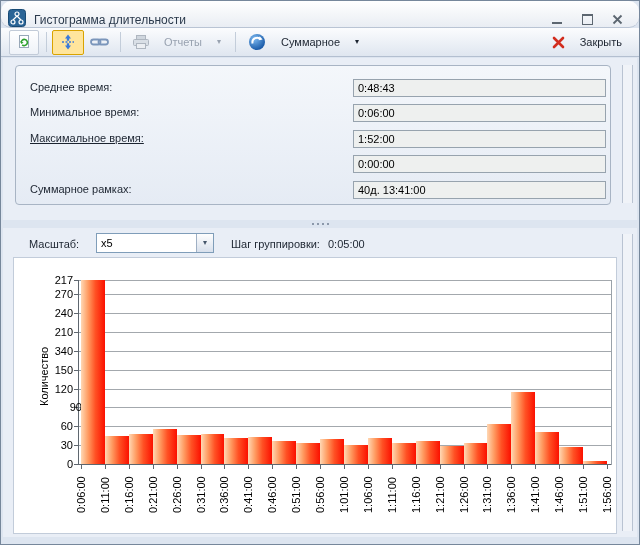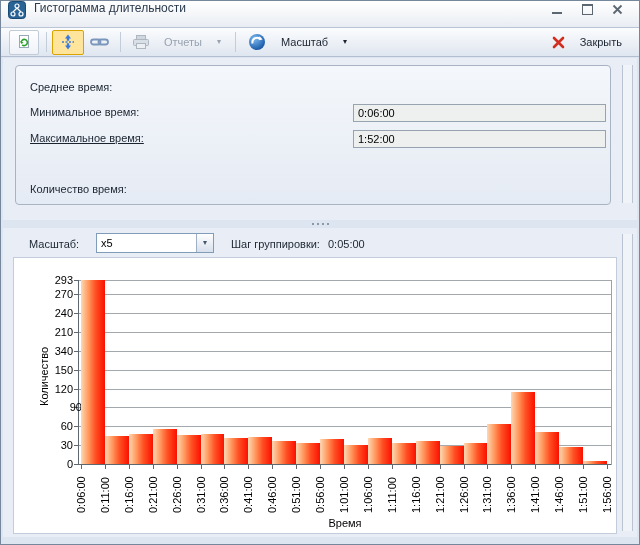--- a/index.html
+++ b/index.html
@@ -1,19 +1,19 @@
 <!DOCTYPE html>
 <html><head>
 <meta charset="utf-8">
 <style>
   html,body{margin:0;padding:0;background:#fff;font-family:"Liberation Sans",sans-serif;}
   .window{position:relative;width:638px;height:543px;border:1px solid #76879b;background:#dde5f0;overflow:hidden;}
 
   
-  .titlebar{position:absolute;left:0;top:0;width:100%;height:26px;background:linear-gradient(#ffffff,#e9edf3);border-bottom:1px solid #b9c4d4;display:flex;align-items:flex-start;}
+  .titlebar{position:absolute;left:0;top:0;width:100%;height:26px;background:linear-gradient(#ffffff,#e9edf3);border-bottom:1px solid #b9c4d4;display:flex;align-items:flex-end;border-radius:10px;}
   .app-icon{width:18px;height:18px;margin:0 8px 0 7px;}
   .title{font-size:12px;color:#2b3a4c;flex:1;}
   .winbtns{display:flex;align-items:center;gap:14px;margin-right:14px;}
   .winbtn{width:16px;height:16px;display:flex;align-items:center;justify-content:center;cursor:default;}
   .min-glyph{width:10px;height:2px;background:#5c6670;margin-top:7px;}
   .max-glyph{width:9px;height:8px;border:1px solid #5c6670;border-top:2px solid #5c6670;}
 
   
   .toolbar{position:absolute;left:0;top:27px;width:100%;height:29px;background:linear-gradient(#fbfcfe,#dfe6f0);border-bottom:1px solid #b3bfd0;display:flex;align-items:center;padding:0 8px;box-sizing:border-box;}
   .tbtn{display:flex;align-items:center;justify-content:center;height:23px;padding:0 3px;border:1px solid transparent;border-radius:2px;margin-right:2px;font-size:11px;color:#1c2430;}
@@ -130,40 +130,43 @@
         <defs>
             <radialGradient id="ag" cx="35%" cy="30%" r="80%">
               <stop offset="0%" stop-color="#7db9f0"></stop>
               <stop offset="100%" stop-color="#0d4fa0"></stop>
             </radialGradient>
           </defs>
         <circle cx="9" cy="9" r="8" fill="url(#ag)"></circle>
         <path d="M4.6 10.5 a4.6 4.6 0 0 1 8.2 -3.8" stroke="#fff" stroke-width="2" fill="none"></path>
         <path d="M11.6 3.2 L14.6 6.4 L10.6 7.2 Z" fill="#fff"></path>
       </svg>
-      <span>Масштаб</span>
+      <span>Суммарное</span>
       <span class="tarrow">▾</span>
     </div>
     <div class="spacer"></div>
     <div class="tbtn labeled">
       <svg class="close-x" width="13" height="13" viewBox="0 0 13 13">
         <path d="M2 2 L11 11 M11 2 L2 11" stroke="#d22d1e" stroke-width="2.6" stroke-linecap="round"></path>
       </svg>
       <span>Закрыть</span>
     </div>
   </div>
 
   <div class="pane pane-upper">
     <div class="groupbox">
         <div class="stat-label" style="top: 15px;">Среднее время:</div>
+        <div class="stat-value" style="top: 13px;">0:48:43</div>
         <div class="stat-label" style="top: 40.4px;">Минимальное время:</div>
         <div class="stat-value" style="top: 38.4px;">0:06:00</div>
         <div class="stat-label" style="top: 65.8px; text-decoration: underline;">Максимальное время:</div>
         <div class="stat-value" style="top: 63.8px;">1:52:00</div>
-        <div class="stat-label" style="top: 116.6px;">Количество время:</div>
+        <div class="stat-value" style="top: 89.2px;">0:00:00</div>
+        <div class="stat-label" style="top: 116.6px;">Суммарное рамках:</div>
+        <div class="stat-value" style="top: 114.6px;">40д. 13:41:00</div>
       </div>
     <div class="vstrip" style="left:619px;top:7px;height:138px;"></div>
   </div>
 
   <div class="splitter">
     <div class="dots"></div>
   </div>
 
   <div class="pane pane-lower">
     <div class="ctl-label" style="left:26px;top:10px;">Масштаб:</div>
@@ -173,21 +176,20 @@
         <span class="tarrow">▾</span>
       </span>
     </div>
     <div class="ctl-label" style="left:228px;top:10px;">Шаг группировки:</div>
     <div class="ctl-label" style="left:325px;top:10px;">0:05:00</div>
 
     <div class="chart-surface">
       <div class="axis axis-left"></div>
       <div class="axis axis-bottom"></div>
       <div class="axis axis-right"></div>
-      <div class="xlabel-title">Время</div>
       <div class="ylabel-title">Количество</div>
       <div id="chart-dyn">
           <div class="ytick-mark" style="left: 60px; top: 206px;"></div>
           <div class="ytick-label" style="left: 23px; top: 200px;">0</div>
           <div class="gridline" style="left: 65px; width: 532px; top: 187.16px;"></div>
           <div class="ytick-mark" style="left: 60px; top: 187.16px;"></div>
           <div class="ytick-label" style="left: 23px; top: 181.16px;">30</div>
           <div class="gridline" style="left: 65px; width: 532px; top: 168.321px;"></div>
           <div class="ytick-mark" style="left: 60px; top: 168.321px;"></div>
           <div class="ytick-label" style="left: 23px; top: 162.321px;">60</div>
@@ -207,21 +209,21 @@
           <div class="ytick-mark" style="left: 60px; top: 74.1229px;"></div>
           <div class="ytick-label" style="left: 23px; top: 68.1229px;">210</div>
           <div class="gridline" style="left: 65px; width: 532px; top: 55.2833px;"></div>
           <div class="ytick-mark" style="left: 60px; top: 55.2833px;"></div>
           <div class="ytick-label" style="left: 23px; top: 49.2833px;">240</div>
           <div class="gridline" style="left: 65px; width: 532px; top: 36.4437px;"></div>
           <div class="ytick-mark" style="left: 60px; top: 36.4437px;"></div>
           <div class="ytick-label" style="left: 23px; top: 30.4437px;">270</div>
           <div class="gridline" style="left: 65px; width: 532px; top: 22px;"></div>
           <div class="ytick-mark" style="left: 60px; top: 22px;"></div>
-          <div class="ytick-label" style="left: 23px; top: 16px;">293</div>
+          <div class="ytick-label" style="left: 23px; top: 16px;">217</div>
           <div class="bar" style="left: 67px; width: 23.9091px; top: 22px; height: 184px;"></div>
           <div class="bar" style="left: 90.9091px; width: 23.9091px; top: 177.741px; height: 28.2594px;"></div>
           <div class="bar" style="left: 114.818px; width: 23.9091px; top: 176.485px; height: 29.5154px;"></div>
           <div class="bar" style="left: 138.727px; width: 23.9091px; top: 171.461px; height: 34.5392px;"></div>
           <div class="bar" style="left: 162.636px; width: 23.9091px; top: 177.113px; height: 28.8874px;"></div>
           <div class="bar" style="left: 186.545px; width: 23.9091px; top: 175.857px; height: 30.1433px;"></div>
           <div class="bar" style="left: 210.455px; width: 23.9091px; top: 180.253px; height: 25.7474px;"></div>
           <div class="bar" style="left: 234.364px; width: 23.9091px; top: 178.997px; height: 27.0034px;"></div>
           <div class="bar" style="left: 258.273px; width: 23.9091px; top: 183.392px; height: 22.6075px;"></div>
           <div class="bar" style="left: 282.182px; width: 23.9091px; top: 185.276px; height: 20.7235px;"></div>

